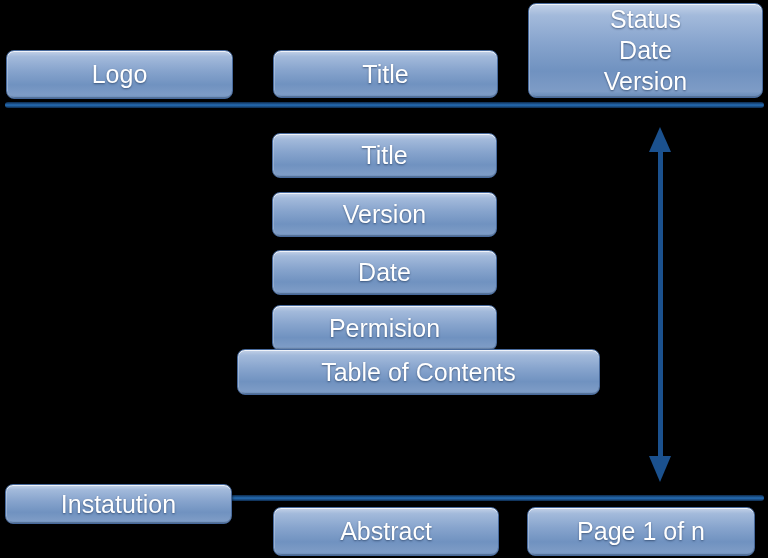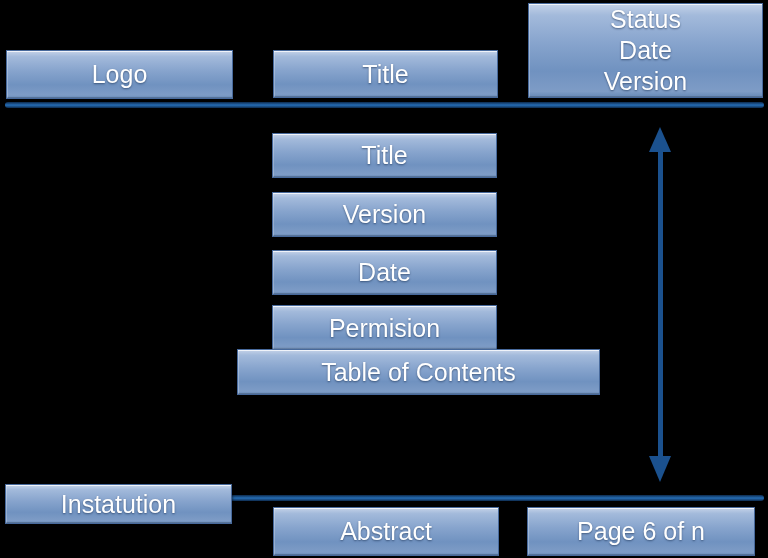--- a/index.html
+++ b/index.html
@@ -16,21 +16,21 @@
     overflow: hidden;
   }
   
   .box {
     position: absolute;
     display: flex;
     align-items: center;
     justify-content: center;
     color: var(--box-text, #ffffff);
     font-size: 25px;
-    border-radius: 0;
+    border-radius: 8px;
     border: 1px solid var(--box-border, #47699b);
     background: linear-gradient(180deg,
       var(--box-light, #c4d2e8) 0%,
       #a3badb 12%,
       #87a4cd 42%,
       var(--box-dark, #7092c0) 72%,
       #7e9cc6 94%,
       #6689b7 100%);
     box-shadow:
       inset 0 1px 0 rgba(255,255,255,0.75),
@@ -147,16 +147,16 @@
 
   <div class="hline" id="line-bottom"></div>
 
   <div class="box" id="box-institution">
     <span>Instatution</span>
   </div>
   <div class="box" id="box-permission">
     <span>Abstract</span>
   </div>
   <div class="box" id="box-page">
-    <span>Page 6 of n</span>
+    <span>Page 1 of n</span>
   </div>
 
 </div>
 
 </body></html>

